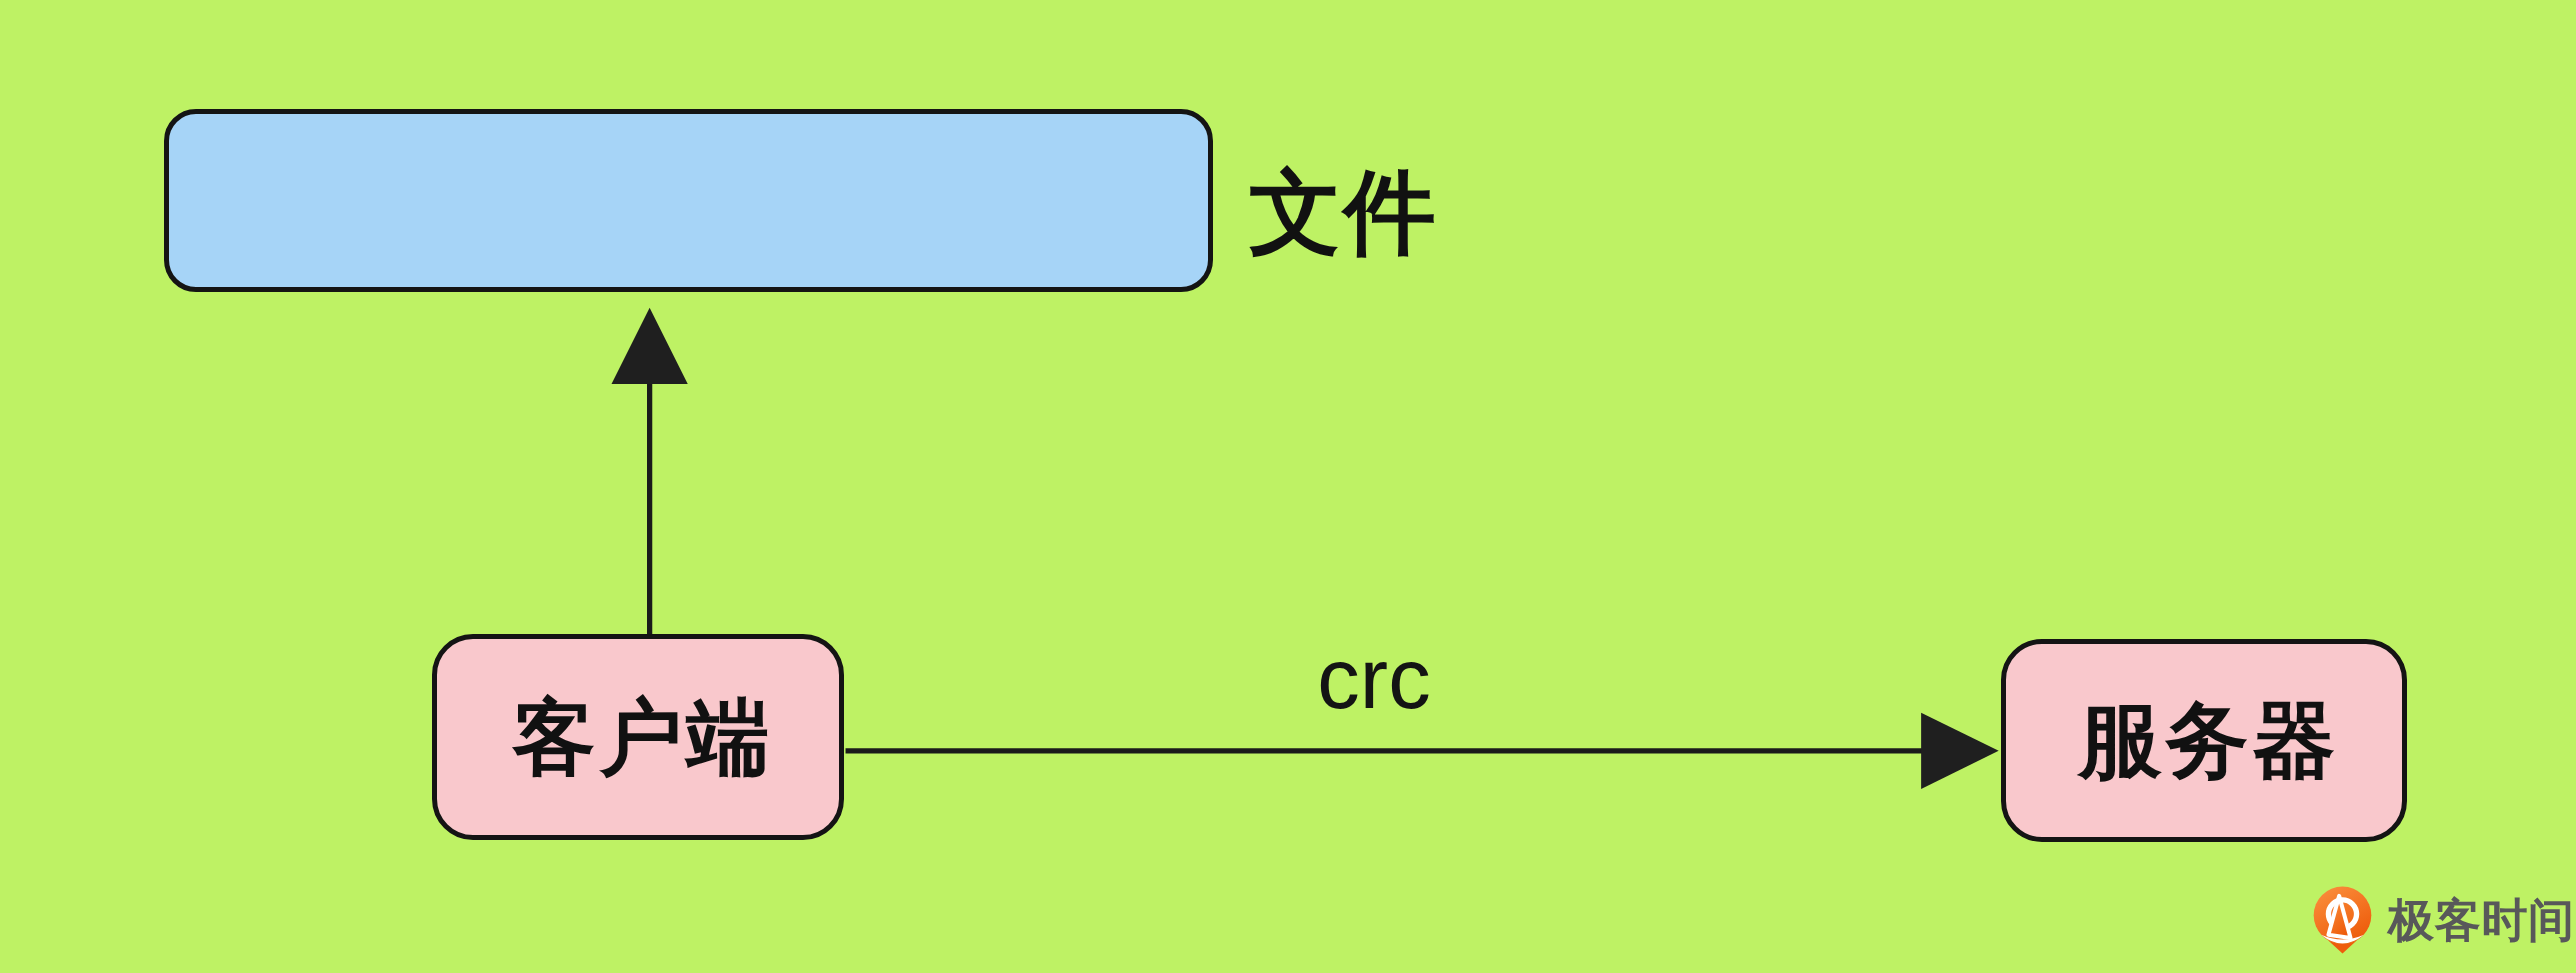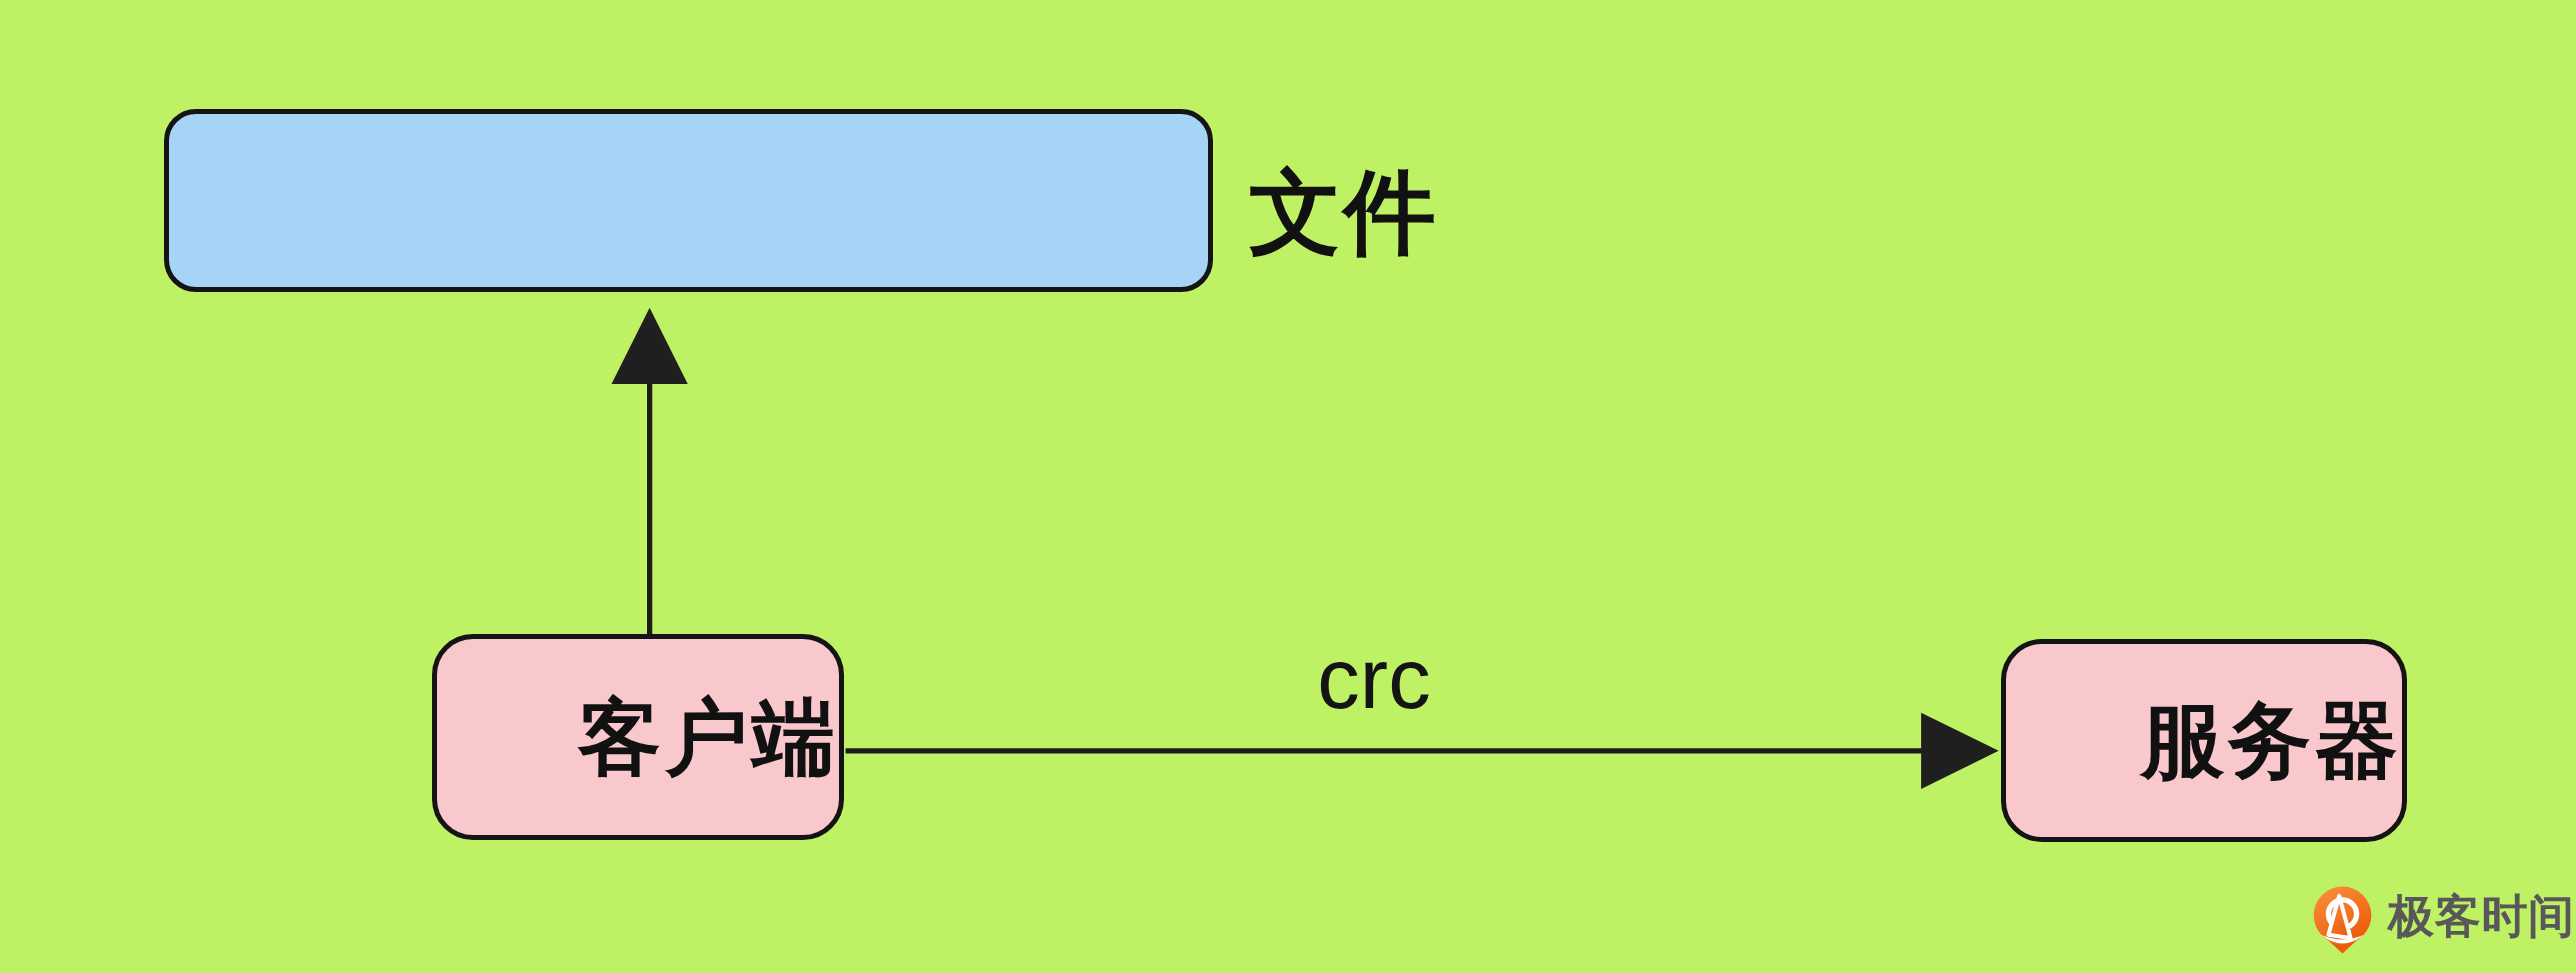--- a/index.html
+++ b/index.html
@@ -21,21 +21,21 @@
     top: 0;
     width: 2576px;
     height: 973px;
   }
   .box {
     position: absolute;
     box-sizing: border-box;
     border: 5.3px solid #141414;
     display: flex;
     align-items: center;
-    justify-content: flex-end;
+    justify-content: center;
     padding-left: 10px;
   }
   .file-box {
     left: 164px;
     top: 109px;
     width: 1049px;
     height: 183px;
     border-radius: 32px;
     background: #a6d4f7;
   }
@@ -86,21 +86,20 @@
     line-height: 1;
     white-space: nowrap;
   }
   .logo {
     position: absolute;
     left: 2309px;
     top: 886px;
     display: flex;
     align-items: center;
     gap: 12px;
-    font-family: Liberation Mono, monospace;
   }
   .logo-icon {
     width: 67px;
     height: 68px;
     display: block;
   }
   .logo-text {
     color: #58585a;
     font-size: 46px;
     font-weight: 600;

